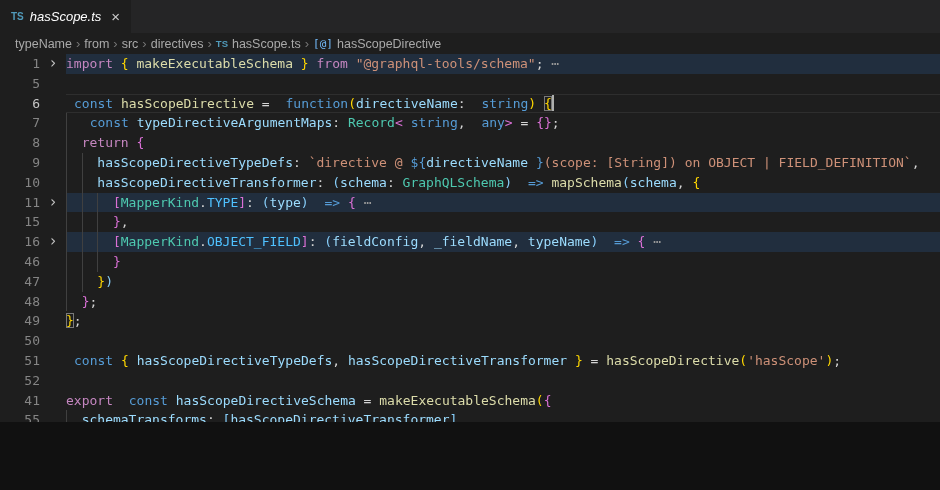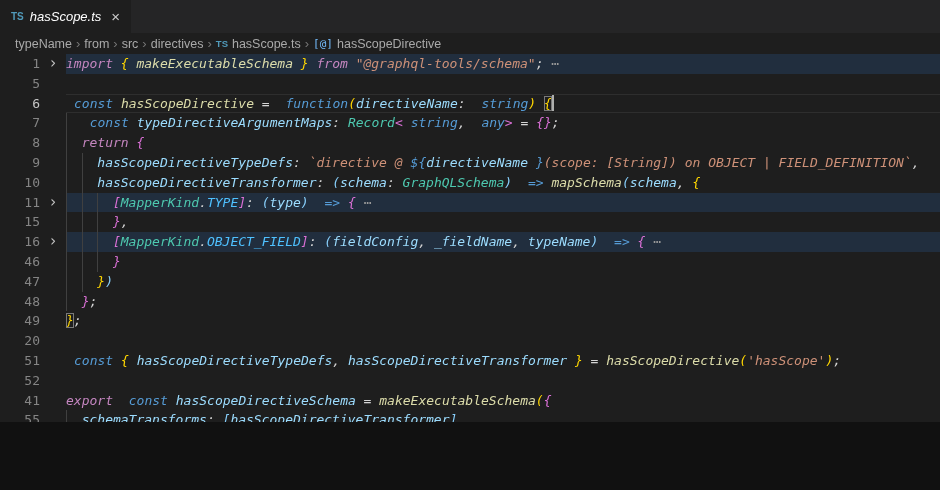--- a/index.html
+++ b/index.html
@@ -28,21 +28,21 @@
   .bc-sep{color:#767676;margin:0 4px;font-size:13px;}
   .bc-ts{color:var(--ts-icon);font-weight:700;font-size:9.5px;}
   .bc-sym{color:var(--symbol-icon);font-family:"DejaVu Sans Mono",monospace;font-size:11px;}
   
   .editor{height:436px;font-family:"DejaVu Sans Mono",monospace;font-size:13px;overflow:hidden;}
   .line{display:flex;height:19.8px;line-height:19.8px;white-space:pre;}
   .gutter{flex:none;width:66px;display:flex;}
   .lnum{width:40px;text-align:right;color:var(--lnum);}
   .line.cur .lnum{color:var(--lnum-active);}
   .chev{width:26px;text-align:center;color:#c5c5c5;font-size:15px;cursor:pointer;}
-  .code{flex:1;position:relative;font-style:italic;}
+  .code{flex:1;position:relative;}
   .line.fold .code{background:var(--fold-bg);}
   .line.cur .code{box-shadow:inset 0 1px 0 var(--cur-line-border),inset 0 -1px 0 var(--cur-line-border);}
   .guide{position:absolute;top:0;bottom:0;width:0;border-left:1px solid var(--guide);}
   .tok{color:var(--pun);}
   .tok.kw{color:var(--kw);} .tok.kw2{color:var(--kw2);margin-left:8px;} .tok.fn{color:var(--fn);}
   .tok.var{color:var(--var);margin-top:26px;} .tok.type{color:var(--type);} .tok.str{color:var(--str);}
   .tok.pun{color:var(--pun);} .tok.b1{color:var(--b1);} .tok.b2{color:var(--b2);}
   .tok.b3{color:var(--b3);} .tok.enum{color:var(--enum);} .tok.fold{color:var(--fold-ellipsis);}
   .tok.match{outline:1px solid var(--match-border);outline-offset:-1px;}
   .cursor{display:inline-block;width:2px;height:16px;background:var(--cursor);vertical-align:-3px;}
@@ -94,21 +94,21 @@
         <div class="line"><div class="gutter"><span class="lnum">8</span><span class="chev"></span></div><div class="code"><span class="guide" style="left: 0ch;"></span><span class="tok pun">  </span><span class="tok kw">return </span><span class="tok b2">{</span></div></div>
         <div class="line"><div class="gutter"><span class="lnum">9</span><span class="chev"></span></div><div class="code"><span class="guide" style="left: 0ch;"></span><span class="guide" style="left: 2ch;"></span><span class="tok pun">    </span><span class="tok var">hasScopeDirectiveTypeDefs</span><span class="tok pun">: </span><span class="tok str">`directive @</span><span class="tok kw2">${</span><span class="tok var">directiveName</span><span class="tok kw2">}</span><span class="tok str">(scope: [String]) on OBJECT | FIELD_DEFINITION`</span><span class="tok pun">,</span></div></div>
         <div class="line"><div class="gutter"><span class="lnum">10</span><span class="chev"></span></div><div class="code"><span class="guide" style="left: 0ch;"></span><span class="guide" style="left: 2ch;"></span><span class="tok pun">    </span><span class="tok var">hasScopeDirectiveTransformer</span><span class="tok pun">: </span><span class="tok b3">(</span><span class="tok var">schema</span><span class="tok pun">: </span><span class="tok type">GraphQLSchema</span><span class="tok b3">)</span><span class="tok kw2"> =&gt; </span><span class="tok fn">mapSchema</span><span class="tok b3">(</span><span class="tok var">schema</span><span class="tok pun">, </span><span class="tok b1">{</span></div></div>
         <div class="line fold"><div class="gutter"><span class="lnum">11</span><span class="chev">›</span></div><div class="code"><span class="guide" style="left: 0ch;"></span><span class="guide" style="left: 2ch;"></span><span class="guide" style="left: 4ch;"></span><span class="tok pun">      </span><span class="tok b2">[</span><span class="tok type">MapperKind</span><span class="tok pun">.</span><span class="tok enum">TYPE</span><span class="tok b2">]</span><span class="tok pun">: </span><span class="tok b3">(</span><span class="tok var">type</span><span class="tok b3">)</span><span class="tok kw2"> =&gt; </span><span class="tok b2">{</span><span class="tok fold"> ⋯</span></div></div>
         <div class="line"><div class="gutter"><span class="lnum">15</span><span class="chev"></span></div><div class="code"><span class="guide" style="left: 0ch;"></span><span class="guide" style="left: 2ch;"></span><span class="guide" style="left: 4ch;"></span><span class="tok pun">      </span><span class="tok b2">}</span><span class="tok pun">,</span></div></div>
         <div class="line fold"><div class="gutter"><span class="lnum">16</span><span class="chev">›</span></div><div class="code"><span class="guide" style="left: 0ch;"></span><span class="guide" style="left: 2ch;"></span><span class="guide" style="left: 4ch;"></span><span class="tok pun">      </span><span class="tok b2">[</span><span class="tok type">MapperKind</span><span class="tok pun">.</span><span class="tok enum">OBJECT_FIELD</span><span class="tok b2">]</span><span class="tok pun">: </span><span class="tok b3">(</span><span class="tok var">fieldConfig</span><span class="tok pun">, </span><span class="tok var">_fieldName</span><span class="tok pun">, </span><span class="tok var">typeName</span><span class="tok b3">)</span><span class="tok kw2"> =&gt; </span><span class="tok b2">{</span><span class="tok fold"> ⋯</span></div></div>
         <div class="line"><div class="gutter"><span class="lnum">46</span><span class="chev"></span></div><div class="code"><span class="guide" style="left: 0ch;"></span><span class="guide" style="left: 2ch;"></span><span class="guide" style="left: 4ch;"></span><span class="tok pun">      </span><span class="tok b2">}</span></div></div>
         <div class="line"><div class="gutter"><span class="lnum">47</span><span class="chev"></span></div><div class="code"><span class="guide" style="left: 0ch;"></span><span class="guide" style="left: 2ch;"></span><span class="tok pun">    </span><span class="tok b1">}</span><span class="tok b3">)</span></div></div>
         <div class="line"><div class="gutter"><span class="lnum">48</span><span class="chev"></span></div><div class="code"><span class="guide" style="left: 0ch;"></span><span class="tok pun">  </span><span class="tok b2">}</span><span class="tok pun">;</span></div></div>
         <div class="line"><div class="gutter"><span class="lnum">49</span><span class="chev"></span></div><div class="code"><span class="tok b1 match">}</span><span class="tok pun">;</span></div></div>
-        <div class="line"><div class="gutter"><span class="lnum">20</span><span class="chev"></span></div><div class="code"></div></div>
+        <div class="line"><div class="gutter"><span class="lnum">50</span><span class="chev"></span></div><div class="code"></div></div>
         <div class="line"><div class="gutter"><span class="lnum">51</span><span class="chev"></span></div><div class="code"><span class="tok kw2">const </span><span class="tok b1">{ </span><span class="tok var">hasScopeDirectiveTypeDefs</span><span class="tok pun">, </span><span class="tok var">hasScopeDirectiveTransformer</span><span class="tok b1"> }</span><span class="tok pun"> = </span><span class="tok fn">hasScopeDirective</span><span class="tok b1">(</span><span class="tok str">'hasScope'</span><span class="tok b1">)</span><span class="tok pun">;</span></div></div>
         <div class="line"><div class="gutter"><span class="lnum">52</span><span class="chev"></span></div><div class="code"></div></div>
         <div class="line"><div class="gutter"><span class="lnum">41</span><span class="chev"></span></div><div class="code"><span class="tok kw">export </span><span class="tok kw2">const </span><span class="tok var">hasScopeDirectiveSchema</span><span class="tok pun"> = </span><span class="tok fn">makeExecutableSchema</span><span class="tok b1">(</span><span class="tok b2">{</span></div></div>
         <div class="line"><div class="gutter"><span class="lnum">55</span><span class="chev"></span></div><div class="code"><span class="guide" style="left: 0ch;"></span><span class="tok pun">  </span><span class="tok var">schemaTransforms</span><span class="tok pun">: </span><span class="tok b3">[</span><span class="tok var">hasScopeDirectiveTransformer</span><span class="tok b3">]</span></div></div>
         <div class="line"><div class="gutter"><span class="lnum">56</span><span class="chev"></span></div><div class="code"><span class="tok b2">}</span><span class="tok b1">)</span><span class="tok pun">;</span></div></div>
         <div class="line"><div class="gutter"><span class="lnum">57</span><span class="chev"></span></div><div class="code"></div></div>
       </div>
   </div>
 </div>
 

